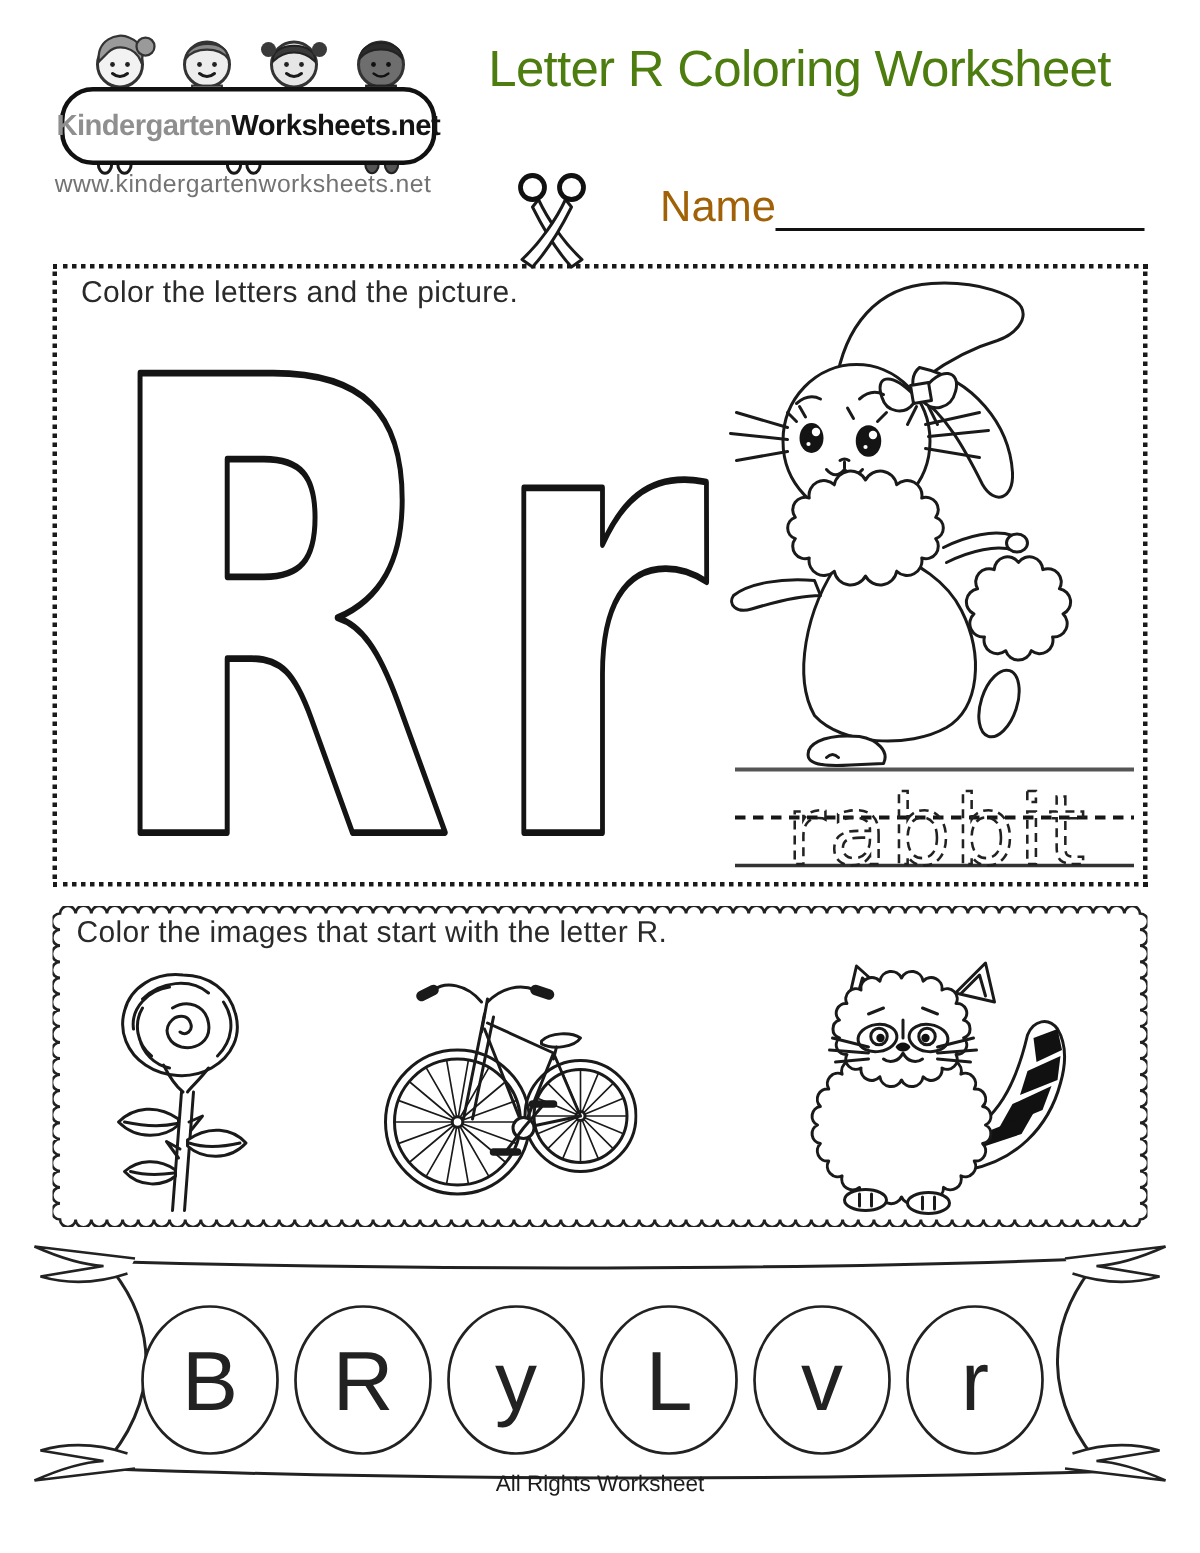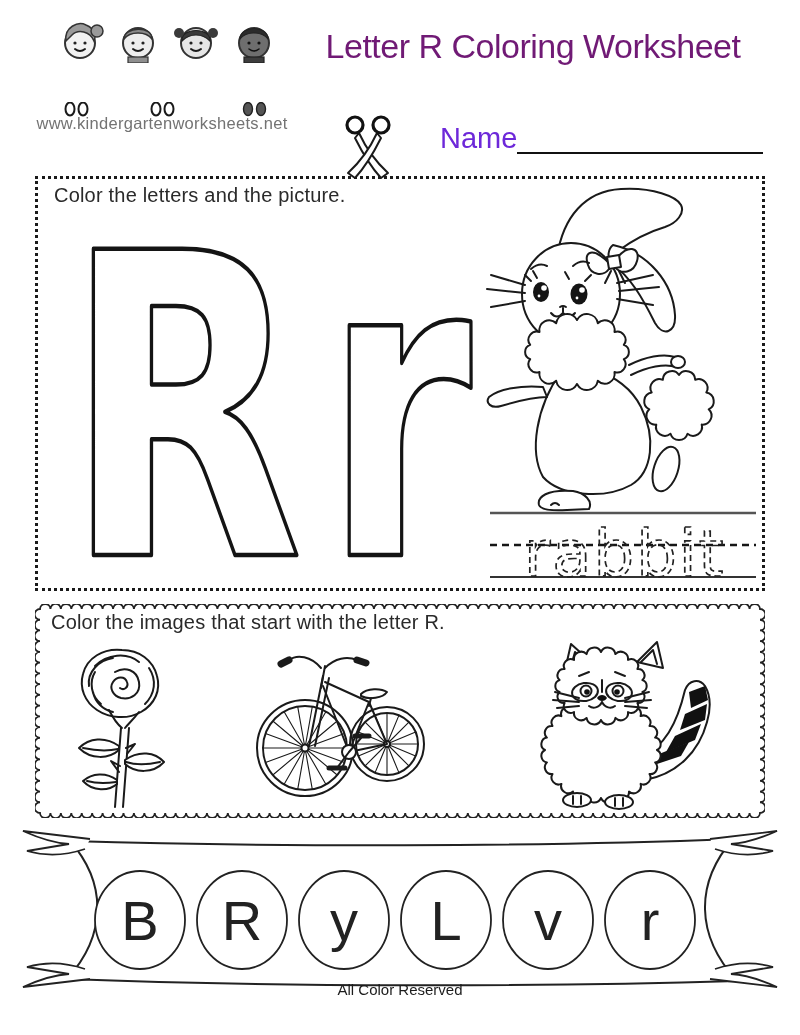--- a/index.html
+++ b/index.html
@@ -9,24 +9,24 @@
   
   .logo-box{left:40px;top:58px;width:245px;height:46px;background:#fff;border:3px solid #111;
             border-radius:22px;display:flex;align-items:center;justify-content:center;z-index:2;}
   .logo-box .brand{font-size:19.5px;font-weight:700;letter-spacing:-0.4px;white-space:nowrap;}
   .brand-gray{color:#8f8f8f;}
   .brand-black{color:#141414;}
   .kids{left:42px;top:13px;z-index:1;}
   .feet{left:56px;top:102px;z-index:1;}
   .site-url{left:36px;top:114px;width:252px;text-align:center;font-size:16.5px;color:#737373;letter-spacing:0.3px;}
   .page-title{left:298px;top:27px;width:470px;text-align:center;font-size:34px;font-weight:400;
-              color:#701a75;letter-spacing:-0.5px;}
+              color:#4d7c0f;letter-spacing:-0.5px;}
   .scissors{left:338px;top:114px;z-index:3;}
   .name-row{left:440px;top:122px;width:323px;display:flex;align-items:flex-end;}
-  .name-label{font-size:29px;color:#6d28d9;line-height:32px;}
+  .name-label{font-size:29px;color:#a16207;line-height:32px;}
   .name-line{flex:1;border-bottom:2.2px solid #111;height:30px;}
   
   .instruction{font-size:20px;color:#2a2a2a;letter-spacing:0.2px;white-space:nowrap;}
   .section1{left:35px;top:176px;width:730px;height:415px;border:3.5px dotted #1a1a1a;box-sizing:border-box;}
   .sec1-instr{left:16px;top:5px;}
   .bigletters{left:12px;top:43px;}
   .rabbit{left:443px;top:8px;}
   .writing{left:446px;top:326px;}
   .section2{left:35px;top:604px;width:730px;height:278px;box-sizing:border-box;}
   .scallop-border{left:0;top:0;}
@@ -71,20 +71,23 @@
     <path d="M149 36 Q154 40 159 36" class="ink" stroke-width="1.5"></path>
 
     <circle cx="212" cy="30" r="15" fill="#6e6e6e" stroke="#333" stroke-width="2"></circle>
     <path d="M198 26 C198 12 226 12 226 26 C220 18 204 18 198 26 Z" fill="#2b2b2b" stroke="#222" stroke-width="1.2"></path>
     <circle cx="207" cy="30" r="1.6" fill="#111"></circle>
       <circle cx="217" cy="30" r="1.6" fill="#111"></circle>
     <path d="M207 36 Q212 40 217 36" stroke="#111" fill="none" stroke-width="1.5" stroke-linecap="round"></path>
     <rect x="202" y="44" width="20" height="6" fill="#3d3d3d" stroke="#222" stroke-width="1.2"></rect>
   </svg>
 
+  <div class="abs logo-box">
+    <span class="brand"><span class="brand-gray">Kindergarten</span><span class="brand-black">Worksheets.net</span></span>
+  </div>
 
   <svg class="abs feet" width="225" height="15" viewBox="0 0 225 15">
     <ellipse cx="14" cy="7" rx="4.5" ry="6.5" class="inkfill" stroke-width="1.4"></ellipse>
     <ellipse cx="27" cy="7" rx="4.5" ry="6.5" class="inkfill" stroke-width="1.4"></ellipse>
     <ellipse cx="100" cy="7" rx="4.5" ry="6.5" class="inkfill" stroke-width="1.4"></ellipse>
     <ellipse cx="113" cy="7" rx="4.5" ry="6.5" class="inkfill" stroke-width="1.4"></ellipse>
     <ellipse cx="192" cy="7" rx="4.5" ry="6.5" stroke="#222" fill="#555" stroke-width="1.4"></ellipse>
     <ellipse cx="205" cy="7" rx="4.5" ry="6.5" stroke="#222" fill="#555" stroke-width="1.4"></ellipse>
   </svg>
 
@@ -261,16 +264,16 @@
       <text x="125" y="117" text-anchor="middle" font-size="56" fill="#222" font-weight="300">B</text>
       <text x="227" y="117" text-anchor="middle" font-size="56" fill="#222" font-weight="300">R</text>
       <text x="329" y="117" text-anchor="middle" font-size="56" fill="#222" font-weight="300">y</text>
       <text x="431" y="117" text-anchor="middle" font-size="56" fill="#222" font-weight="300">L</text>
       <text x="533" y="117" text-anchor="middle" font-size="56" fill="#222" font-weight="300">v</text>
       <text x="635" y="117" text-anchor="middle" font-size="56" fill="#222" font-weight="300">r</text>
     </g>
   </svg>
 
   <div class="abs footer">
-    <div>All Color Reserved</div>
+    <div>All Rights Worksheet</div>
   </div>
 
 </div>
 
 </body></html>

